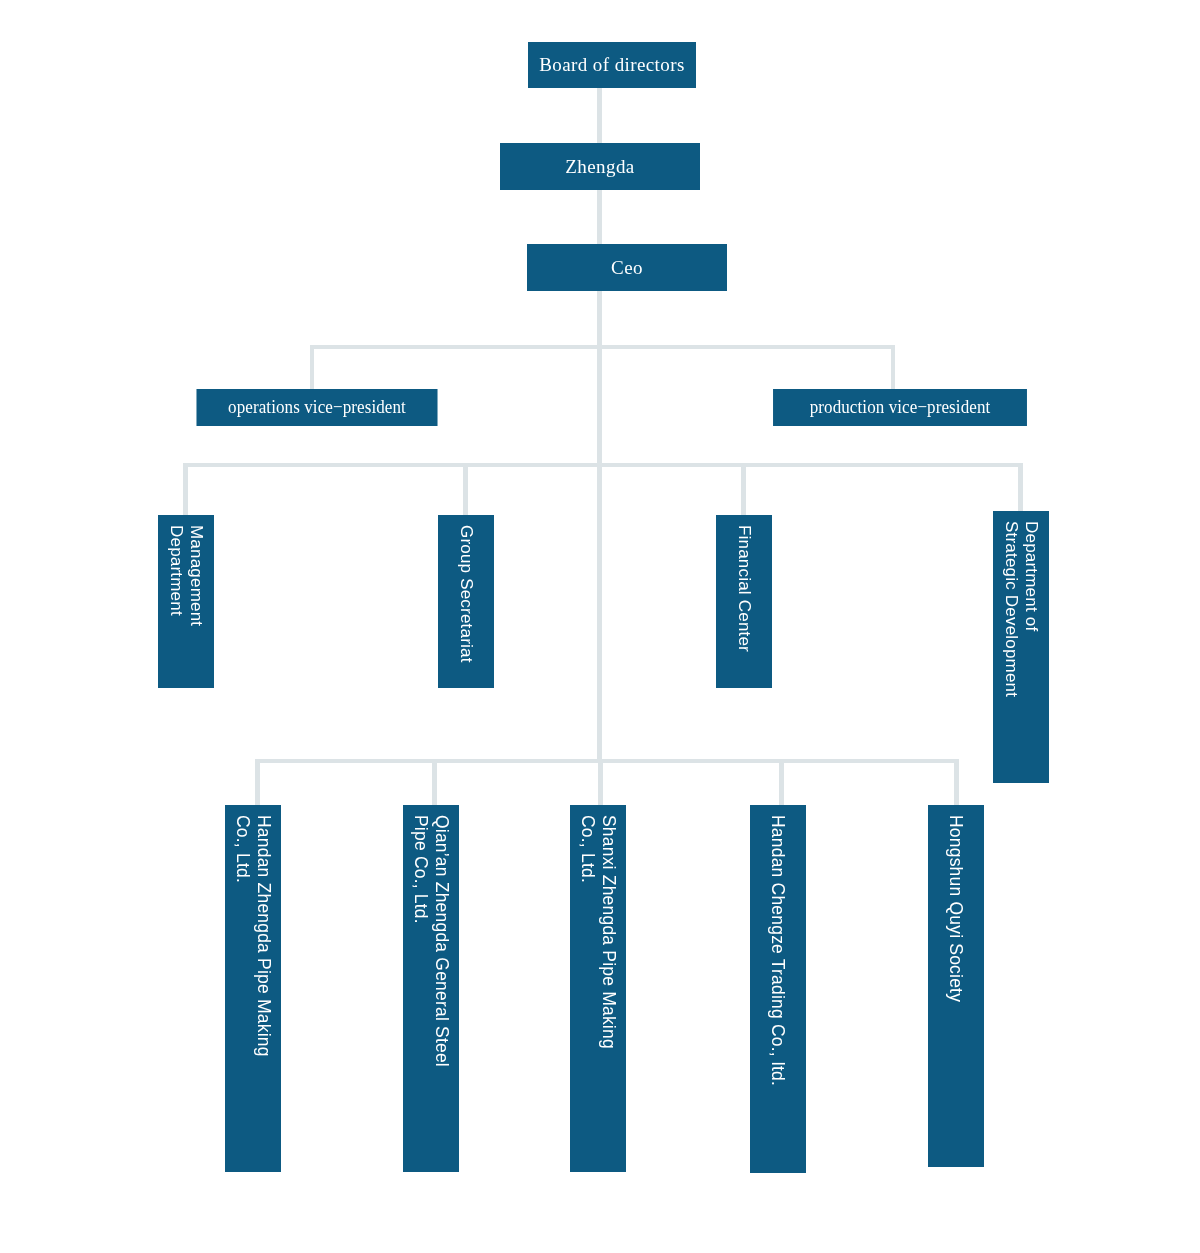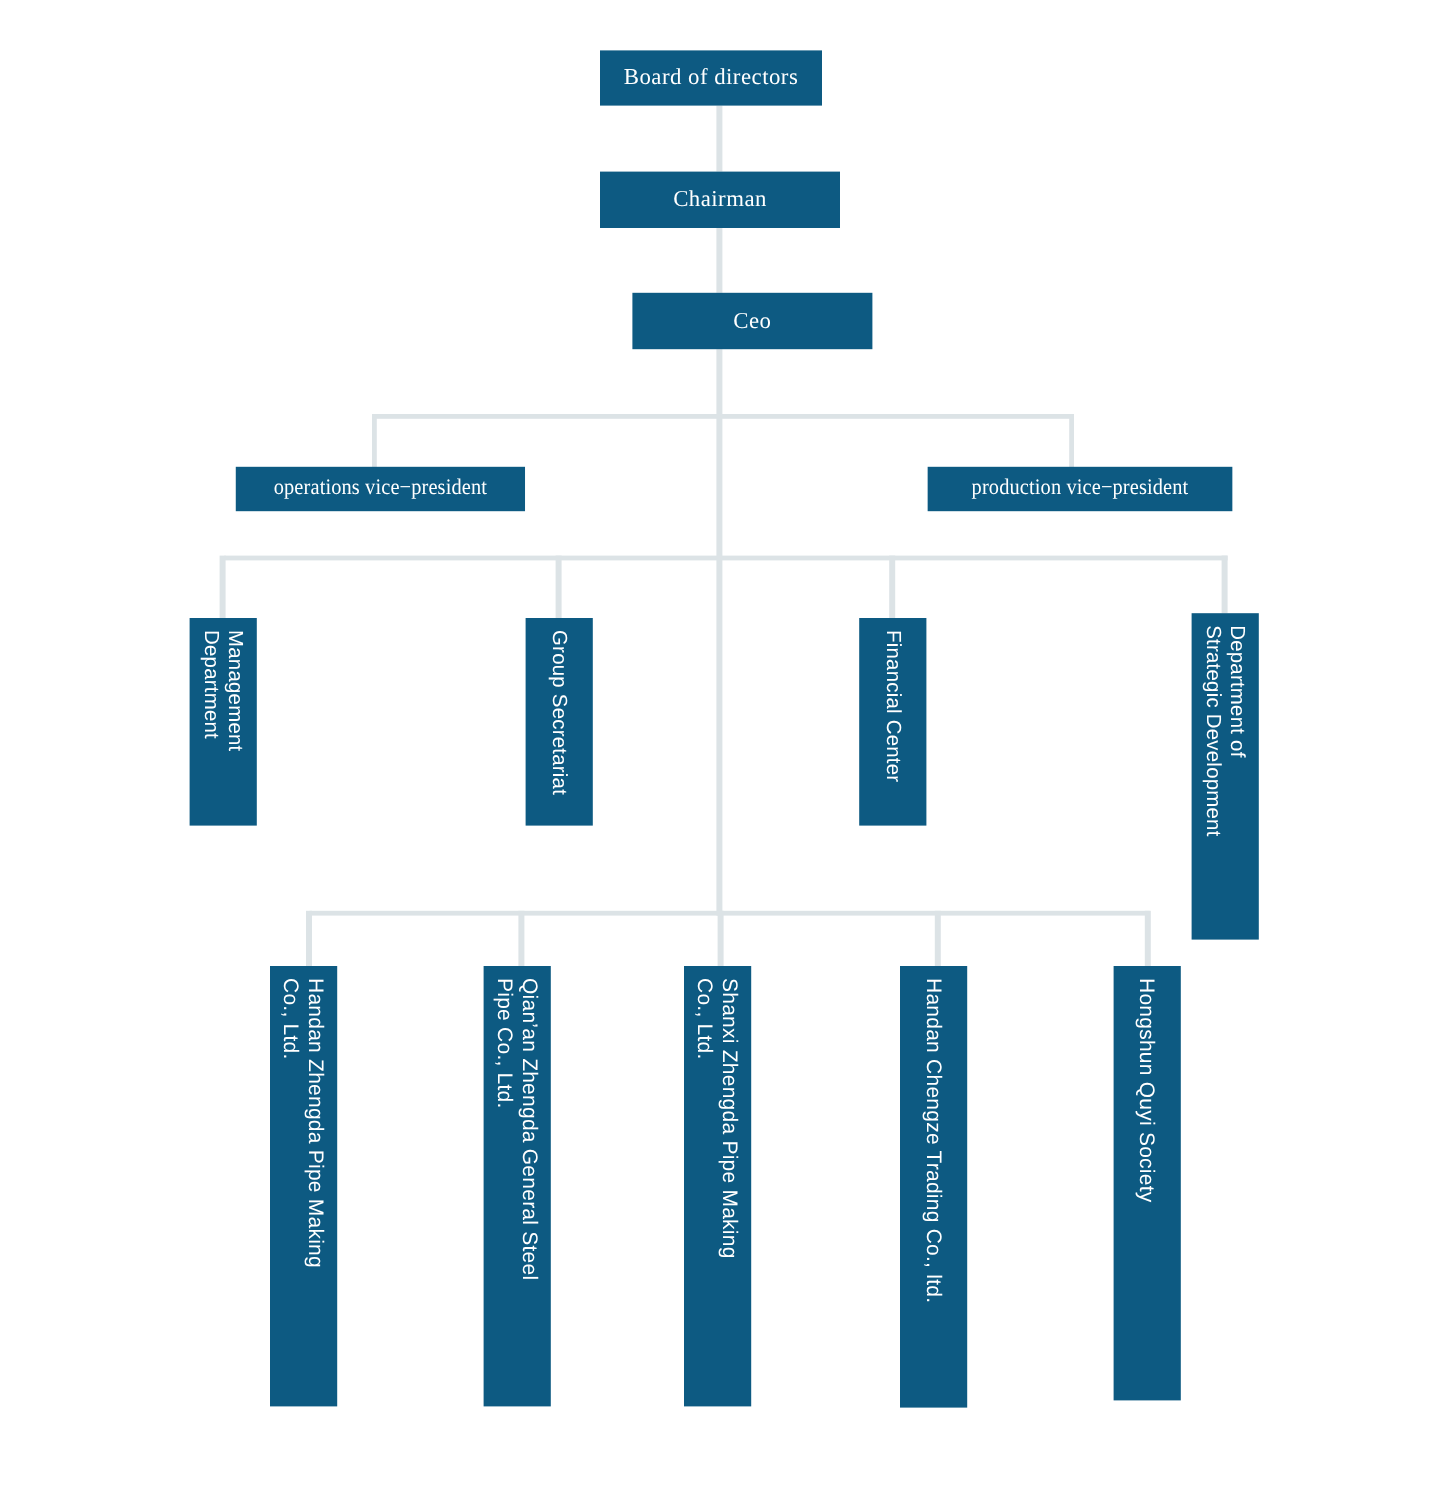--- a/index.html
+++ b/index.html
@@ -85,23 +85,23 @@
   <div class="conn" style="left:741px; top:463px; width:5px; height:54px;"></div>
   <div class="conn" style="left:1018px; top:463px; width:5px; height:48px;"></div>
 
   <div class="conn" style="left:258px; top:759px; width:700px; height:4px;"></div>
   <div class="conn" style="left:255px; top:759px; width:5px; height:48px;"></div>
   <div class="conn" style="left:432px; top:759px; width:5px; height:48px;"></div>
   <div class="conn" style="left:598px; top:759px; width:5px; height:48px;"></div>
   <div class="conn" style="left:779px; top:759px; width:5px; height:48px;"></div>
   <div class="conn" style="left:954px; top:759px; width:5px; height:48px;"></div>
 
-  <div class="node horiz" style="left:500px; top:42px; width:185px; height:46px;">Board of directors</div>
+  <div class="node horiz" style="left:528px; top:42px; width:168px; height:46px;">Board of directors</div>
 
-  <div class="node horiz" style="left:500px; top:143px; width:200px; height:47px;">Chairman</div>
+  <div class="node horiz" style="left:500px; top:143px; width:200px; height:47px;">Zhengda</div>
 
   <div class="node horiz" style="left:527px; top:244px; width:200px; height:47px;">Ceo</div>
 
   <div class="node horiz vp" style="left:186px; top:389px; width:262px; height:37px;">operations vice−president</div>
 
   <div class="node horiz vp" style="left:762px; top:389px; width:276px; height:37px;">production vice−president</div>
 
   <div class="node vert" style="left:158px; top:515px; width:56px; height:173px;">
     <span class="vtext">Management
 Department</span>

